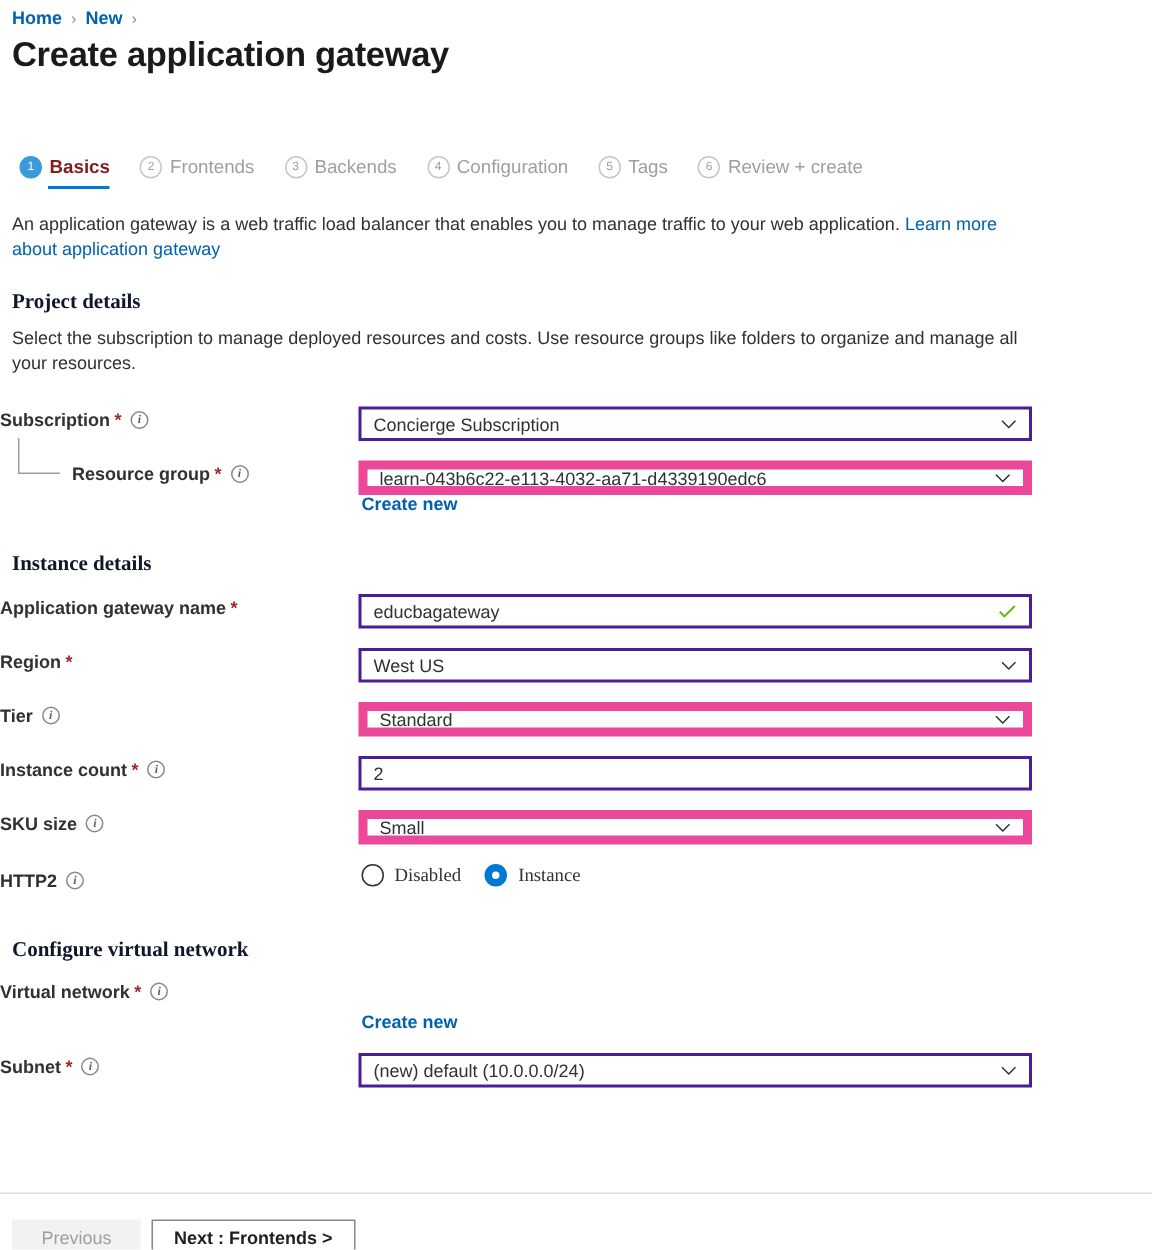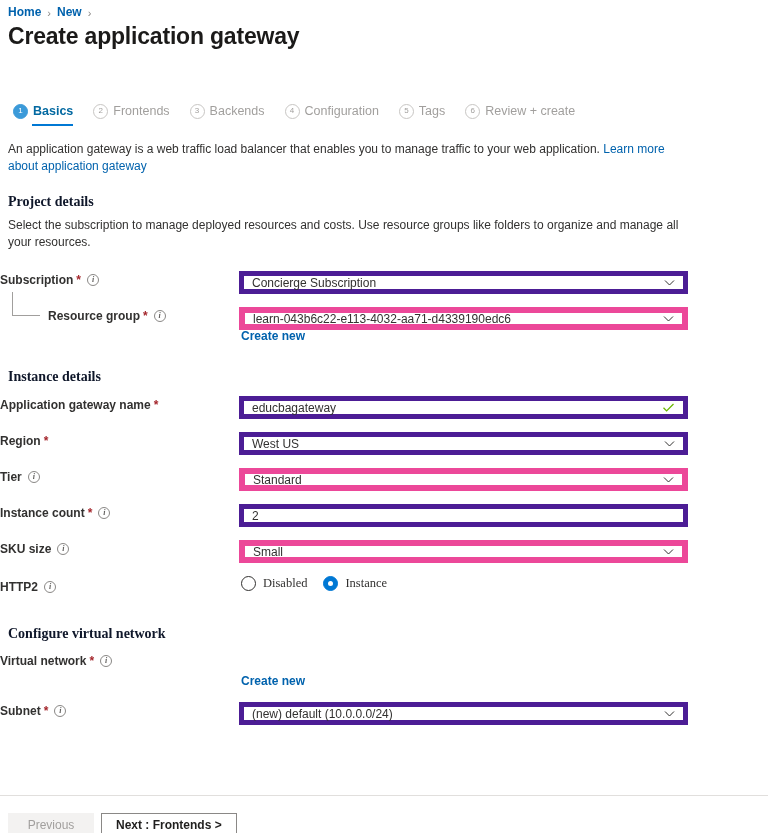--- a/index.html
+++ b/index.html
@@ -91,21 +91,21 @@
   .tab.inactive .step-circle {
     background: #ffffff;
     color: #a19f9d;
     border: 1px solid #c8c6c4;
   }
   .tab .tab-label {
     font-size: 12.5px;
     white-space: nowrap;
   }
   .tab.active .tab-label {
-    color: #0369a1;
+    color: #7f1d1d;
     font-weight: bold;
   }
   .tab.inactive .tab-label {
     color: #a19f9d;
   }
   .tab.active .tab-underline {
     position: absolute;
     left: 19px;
     right: 0;
     bottom: 0;
@@ -190,21 +190,21 @@
     flex: none;
   }
 
   
   .field {
     position: absolute;
     left: 239px;
     width: 449px;
     height: 23px;
     background: #ffffff;
-    border: 5px solid #4c1d95;
+    border: 2px solid #4c1d95;
     display: flex;
     align-items: center;
     padding: 0 8px;
     font-size: 12px;
     color: #323130;
     cursor: pointer;
   }
   .field.focused { border: 6px solid #ec4899; }
   .field .fval {
     flex: 1;

